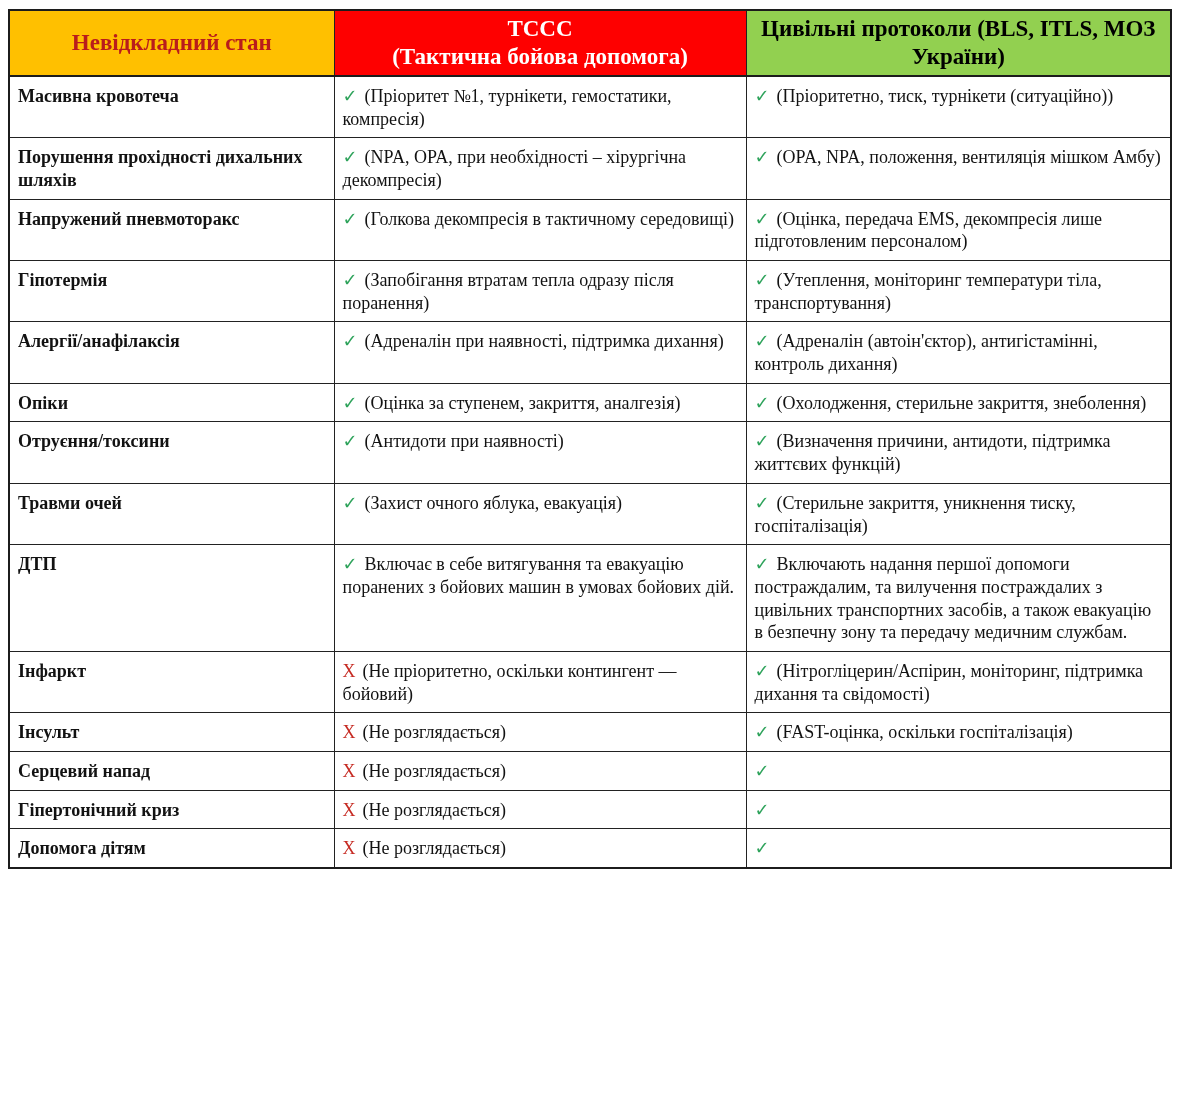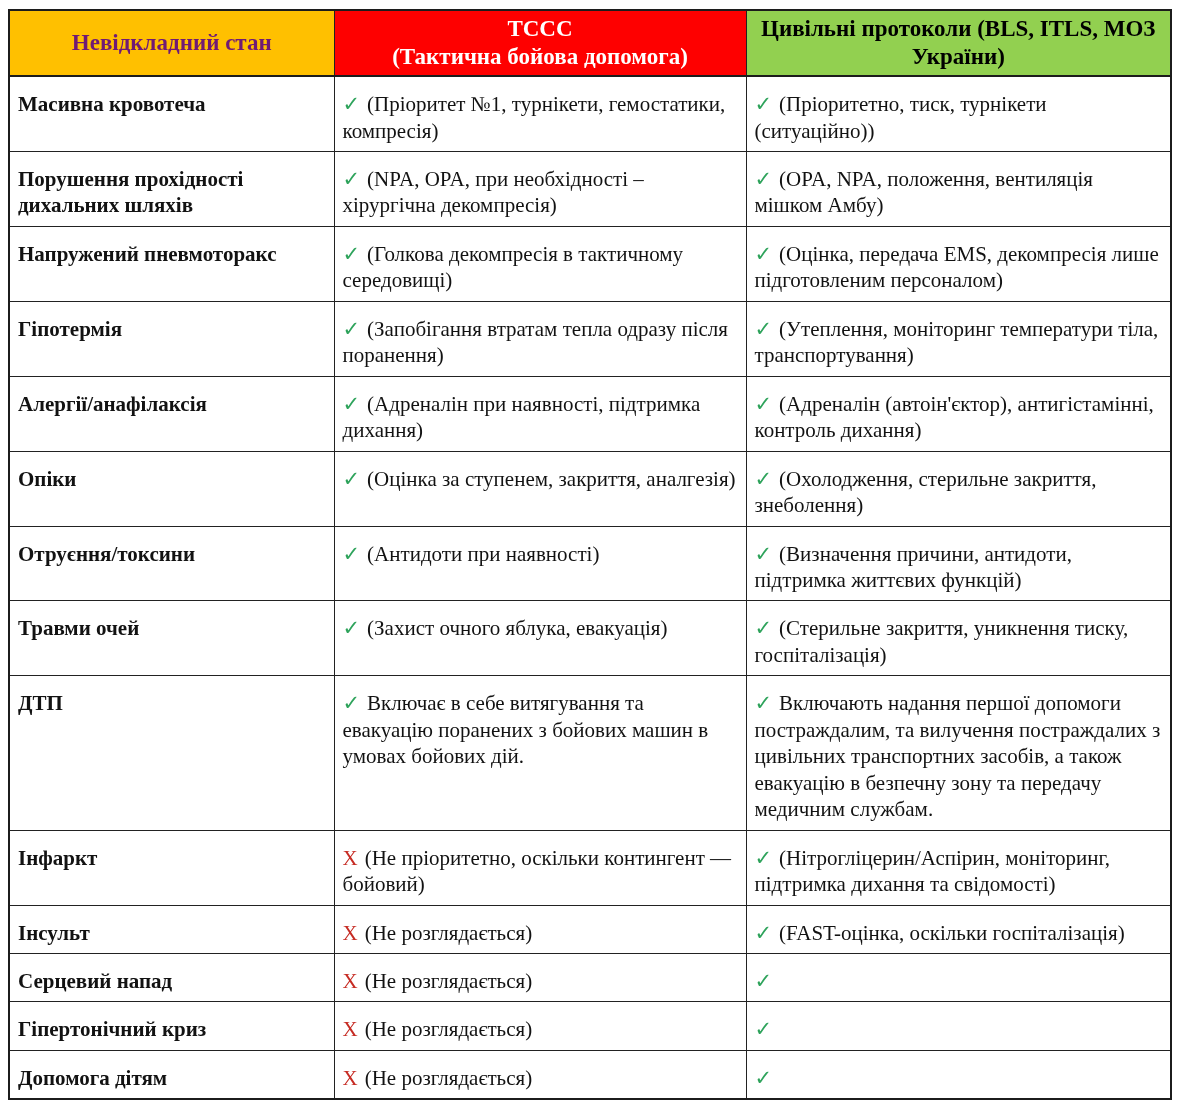--- a/index.html
+++ b/index.html
@@ -34,28 +34,28 @@
   thead th {
     height: 62px;
     text-align: center;
     vertical-align: middle;
     font-size: 23px;
     font-weight: bold;
     line-height: 1.22;
     padding: 4px 8px;
     border-bottom: 2px solid #1c1c1c;
   }
-  th.h-condition { background: #FFC000; color: #701a75; }
+  th.h-condition { background: #FFC000; color: #b91c1c; }
   th.h-tccc      { background: #FE0000; color: #ffffff; }
   th.h-civ       { background: #92D050; color: #000000; margin-top: 40px; }
   tbody td {
     vertical-align: top;
-    font-size: 21px;
+    font-size: 18px;
     line-height: 1.26;
-    padding: 14px 8px 7px 8px;
+    padding: 8px 8px 7px 8px;
     background: #ffffff;
   }
   td.condition { font-weight: bold; }
   .mark {
     display: inline-block;
     margin-right: 7px;
     font-family: "DejaVu Sans", sans-serif;
   }
   .mark.check { color: #2EA35B; }
   .mark.cross {

